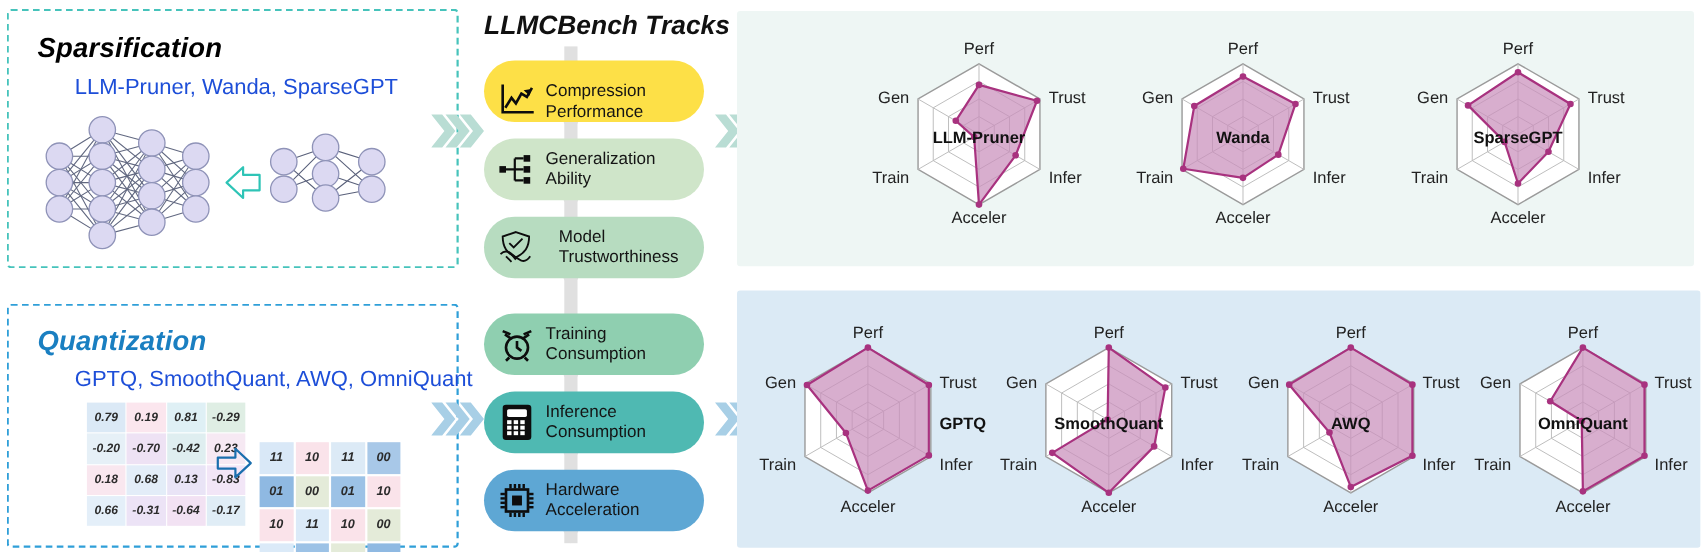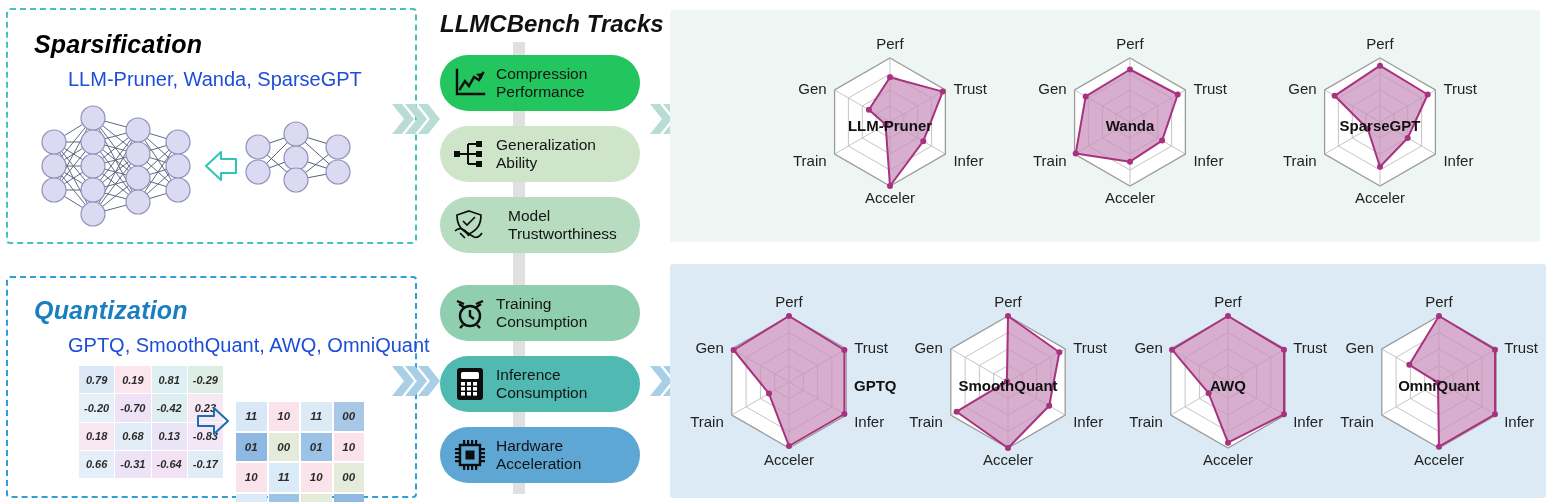--- a/index.html
+++ b/index.html
@@ -222,21 +222,21 @@
       <rect x="8" y="0" width="12" height="452"></rect>
       <path d="M2,60 L26,60 L14,80 Z"></path>
       <path d="M2,131 L26,131 L14,151 Z"></path>
       <path d="M2,202 L26,202 L14,222 Z"></path>
       <path d="M2,290 L26,290 L14,310 Z"></path>
       <path d="M2,361 L26,361 L14,381 Z"></path>
       <path d="M2,432 L26,432 L14,452 Z"></path>
     </g>
   </svg>
 
-  <div class="pill" id="pill0" style="background: #22c55e;">
+  <div class="pill" id="pill0" style="background: #fde047; align-items: flex-end;">
     <span class="pico">
       <svg width="34" height="30" viewBox="0 0 34 30">
           <g stroke="#0d0d0d" fill="none" stroke-width="2.4" stroke-linecap="square">
         <path d="M4,2 L4,26 L31,26"></path>
             <path d="M7,21 L12,13 L16,18 L21,9 L26,12 L30,5"></path>
           </g>
         <path d="M30,5 L23,6 L28.5,11 Z" fill="#0d0d0d"></path>
         </svg>
     </span>
     <span class="plabel">

